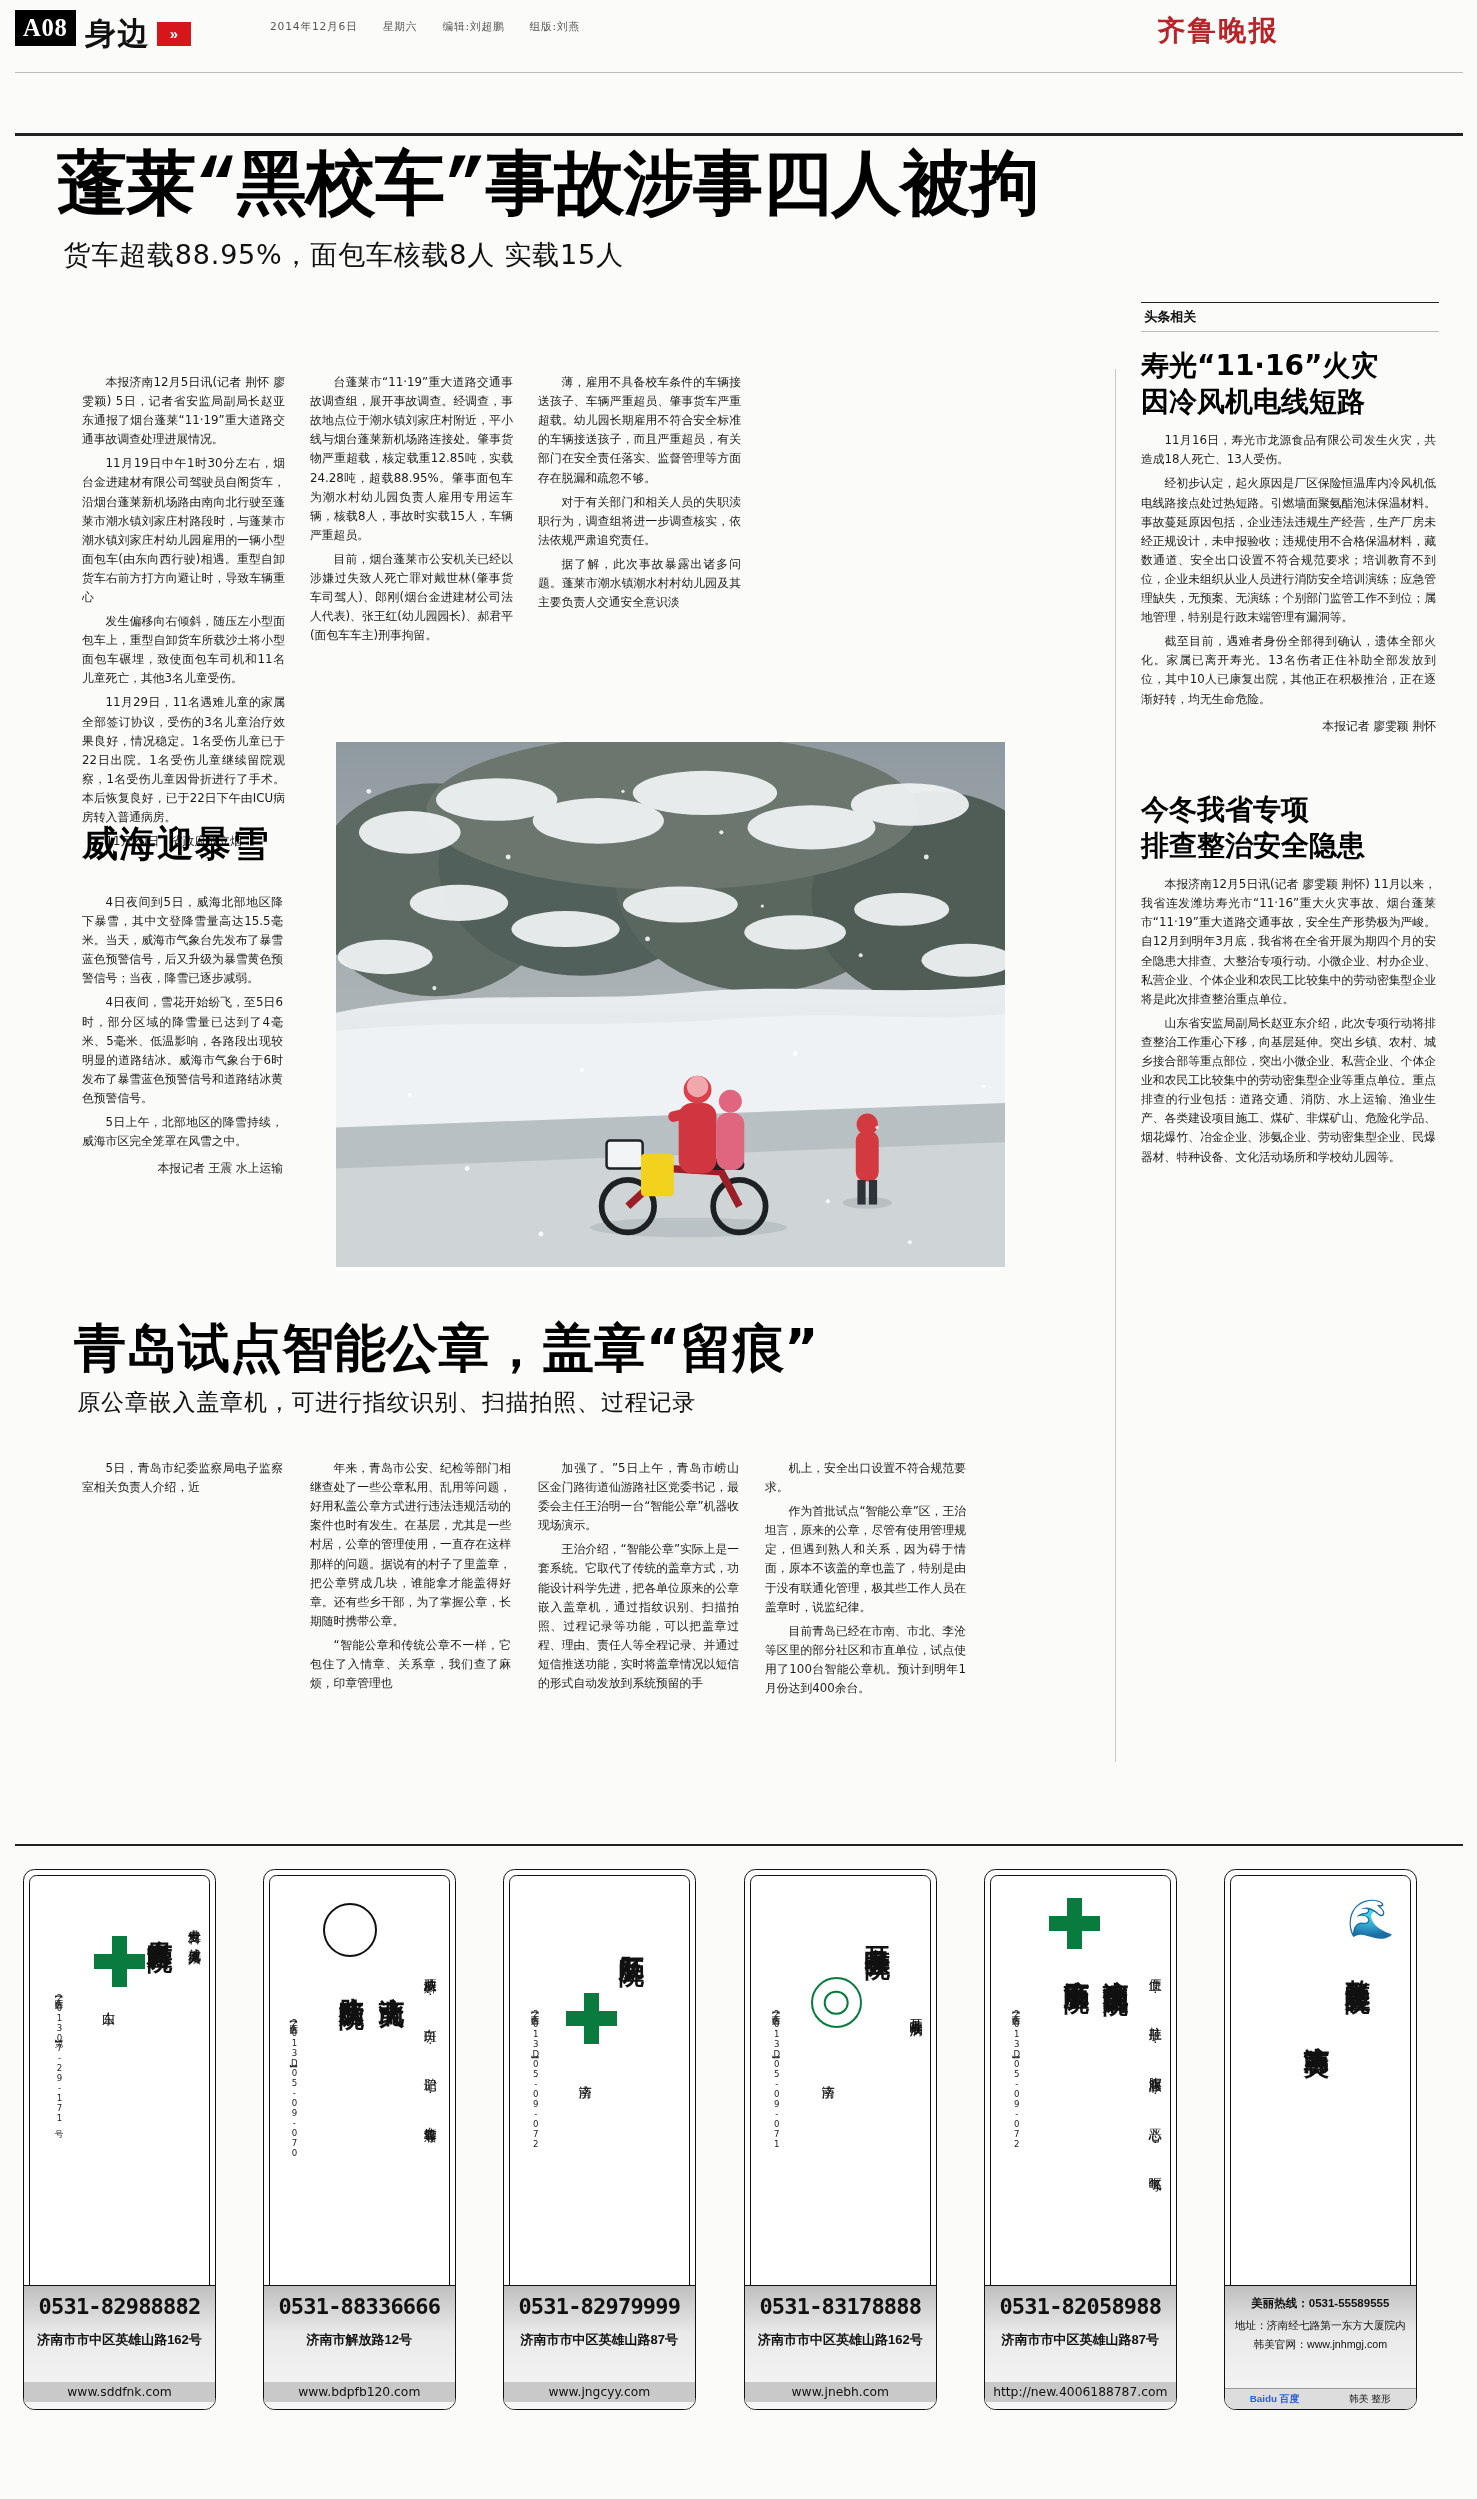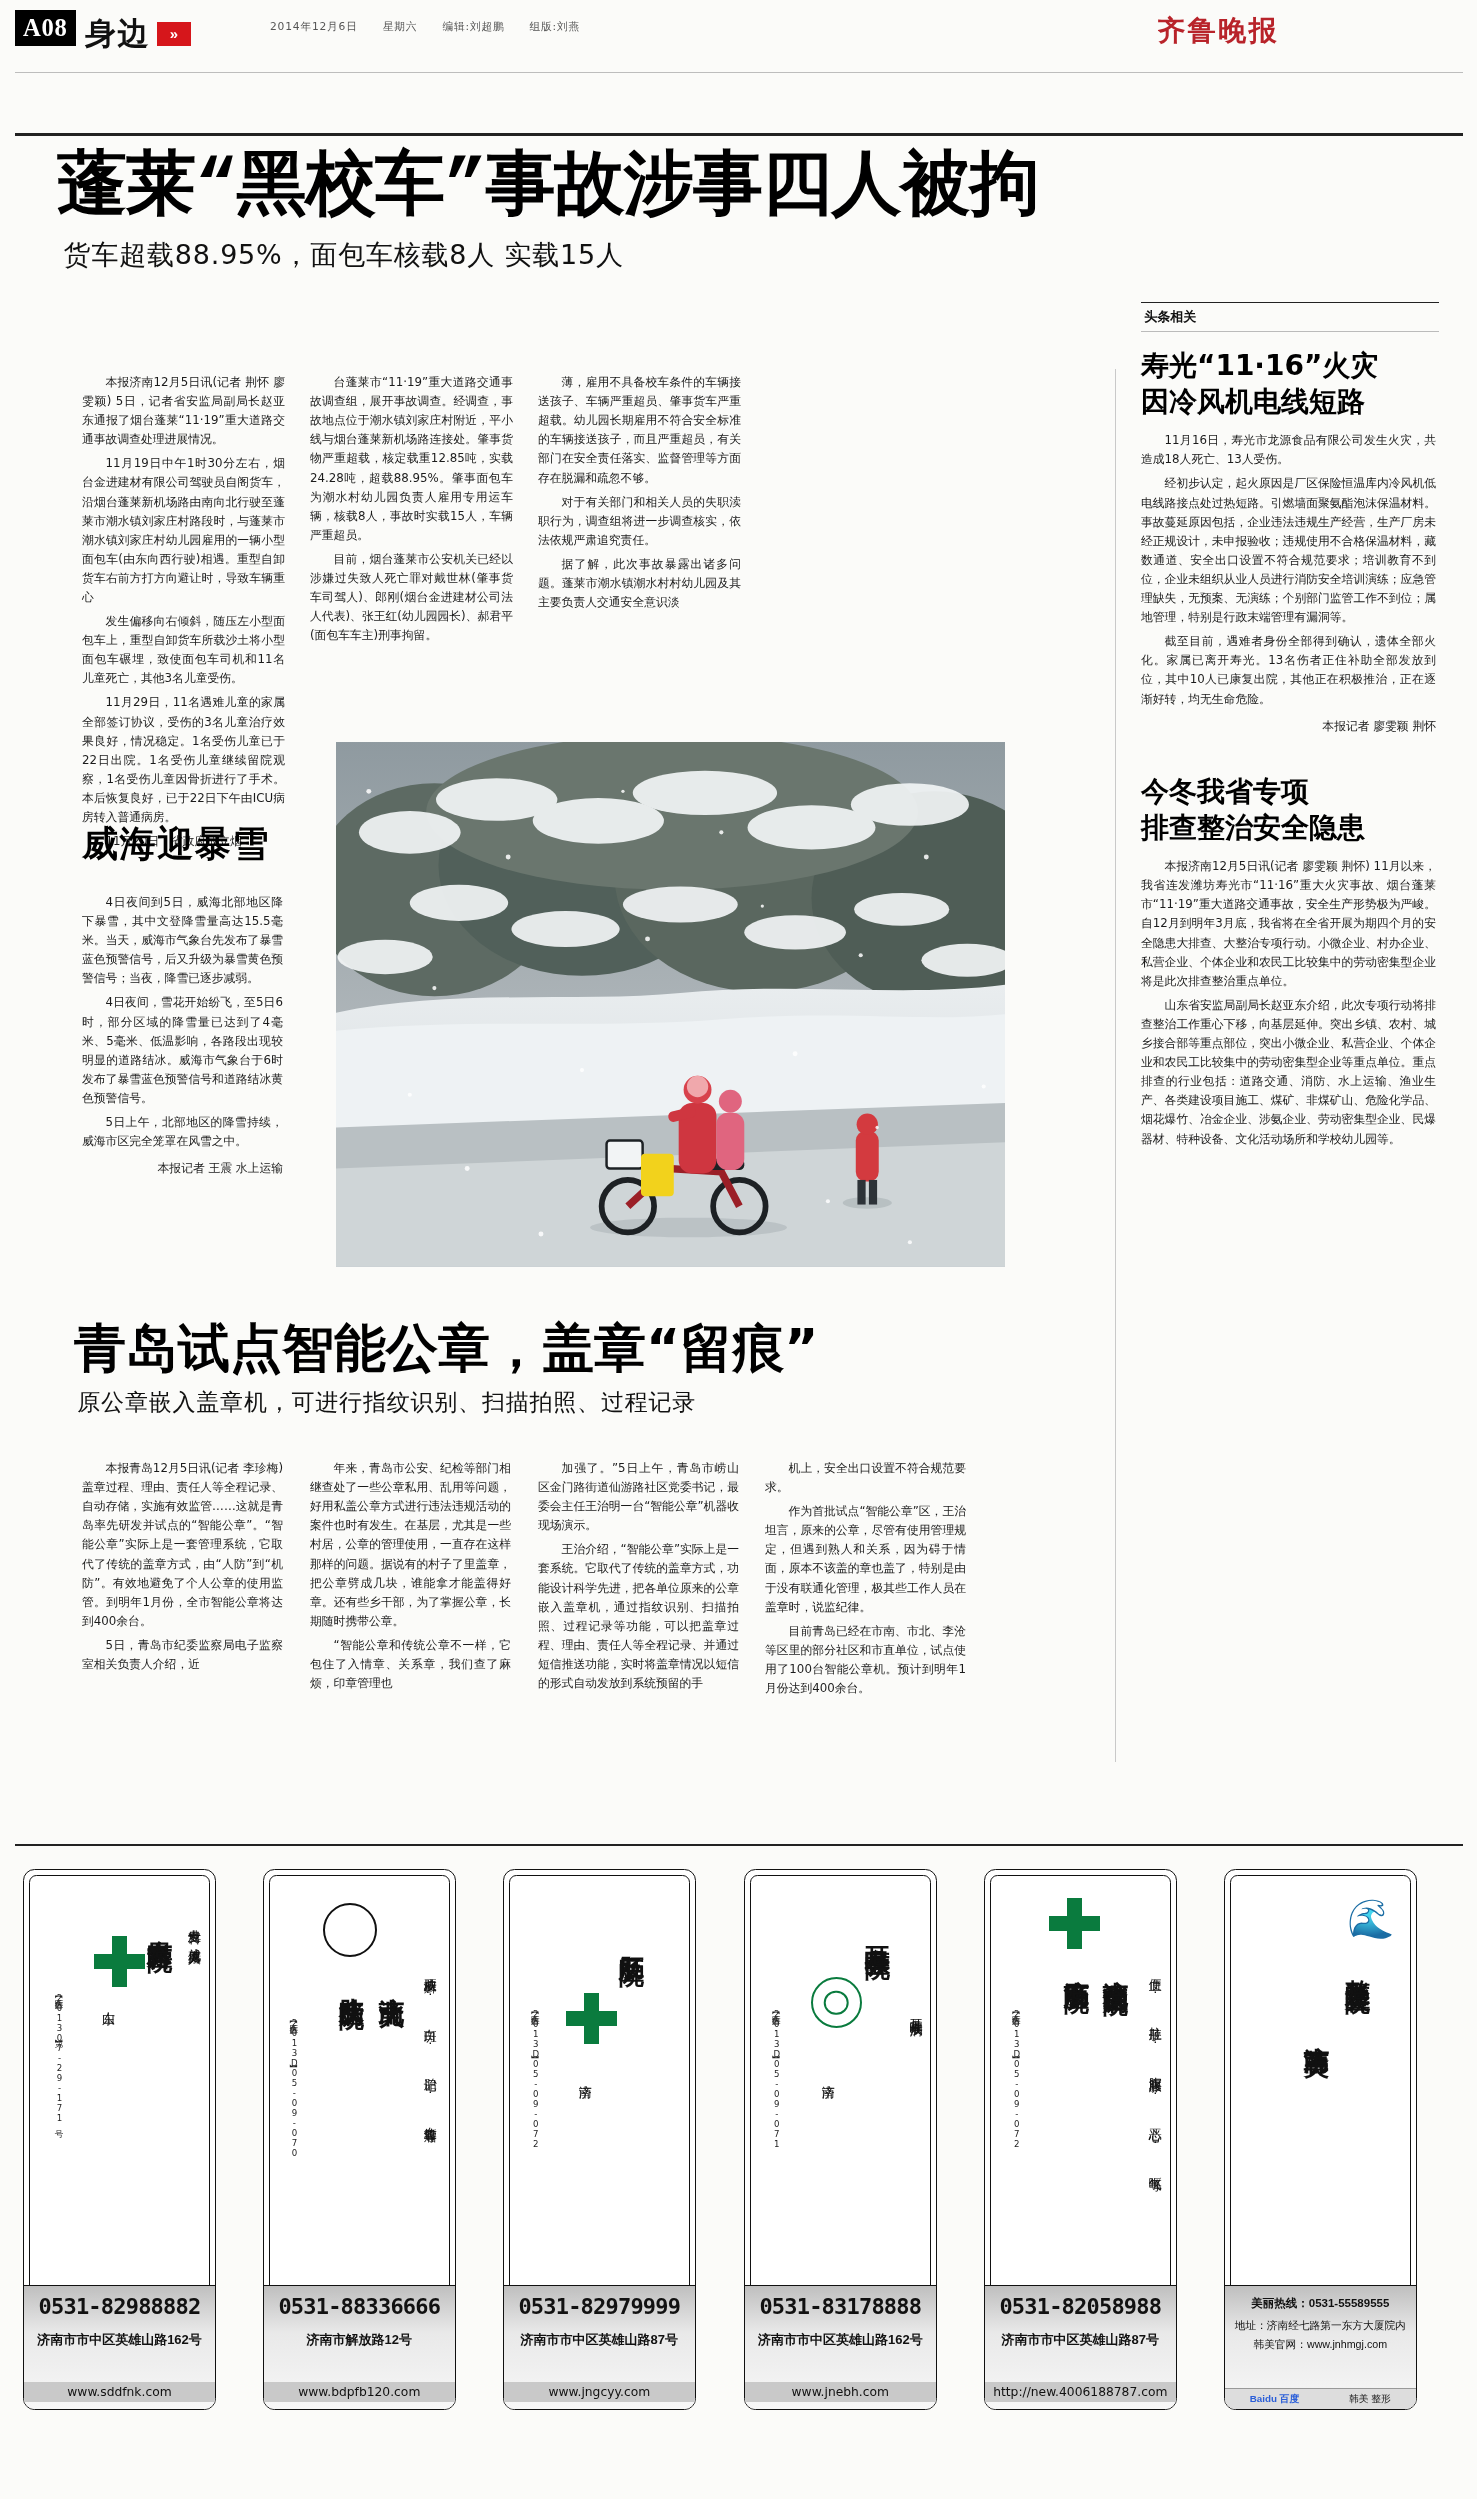--- a/index.html
+++ b/index.html
@@ -189,21 +189,21 @@
   <div class="rail">
     <div class="rail-tag">头条相关</div>
     <h3 style="white-space:pre-line">寿光“11·16”火灾
 因冷风机电线短路</h3>
     <div class="col">
       <p>11月16日，寿光市龙源食品有限公司发生火灾，共造成18人死亡、13人受伤。</p>
       <p>经初步认定，起火原因是厂区保险恒温库内冷风机低电线路接点处过热短路。引燃墙面聚氨酯泡沫保温材料。事故蔓延原因包括，企业违法违规生产经营，生产厂房未经正规设计，未申报验收；违规使用不合格保温材料，藏数通道、安全出口设置不符合规范要求；培训教育不到位，企业未组织从业人员进行消防安全培训演练；应急管理缺失，无预案、无演练；个别部门监管工作不到位；属地管理，特别是行政末端管理有漏洞等。</p>
       <p>截至目前，遇难者身份全部得到确认，遗体全部火化。家属已离开寿光。13名伤者正住补助全部发放到位，其中10人已康复出院，其他正在积极推治，正在逐渐好转，均无生命危险。</p>
       <div class="sig">本报记者 廖雯颖 荆怀</div>
     </div>
-    <h3 style="white-space:pre-line;margin-top:38px">今冬我省专项
+    <h3 style="white-space:pre-line;margin-top:56px">今冬我省专项
 排查整治安全隐患</h3>
     <div class="col">
       <p>本报济南12月5日讯(记者 廖雯颖 荆怀) 11月以来，我省连发潍坊寿光市“11·16”重大火灾事故、烟台蓬莱市“11·19”重大道路交通事故，安全生产形势极为严峻。自12月到明年3月底，我省将在全省开展为期四个月的安全隐患大排查、大整治专项行动。小微企业、村办企业、私营企业、个体企业和农民工比较集中的劳动密集型企业将是此次排查整治重点单位。</p>
       <p>山东省安监局副局长赵亚东介绍，此次专项行动将排查整治工作重心下移，向基层延伸。突出乡镇、农村、城乡接合部等重点部位，突出小微企业、私营企业、个体企业和农民工比较集中的劳动密集型企业等重点单位。重点排查的行业包括：道路交通、消防、水上运输、渔业生产、各类建设项目施工、煤矿、非煤矿山、危险化学品、烟花爆竹、冶金企业、涉氨企业、劳动密集型企业、民爆器材、特种设备、文化活动场所和学校幼儿园等。</p>
     </div>
   </div>
 
   <div class="weihai-title">威海迎暴雪</div>
   <div class="colwrap col" style="left:82px;top:893px;width:201px;">
     <p>4日夜间到5日，威海北部地区降下暴雪，其中文登降雪量高达15.5毫米。当天，威海市气象台先发布了暴雪蓝色预警信号，后又升级为暴雪黄色预警信号；当夜，降雪已逐步减弱。</p>
@@ -309,21 +309,20 @@
       </g>
     </svg>
   </div>
 
   <div class="qd">
     <h1>青岛试点智能公章，盖章“留痕”</h1>
     <h2>原公章嵌入盖章机，可进行指纹识别、扫描拍照、过程记录</h2>
   </div>
 
   <div class="colwrap col" style="left:82px;top:1459px;width:201px">
-    <p>本报青岛12月5日讯(记者 李珍梅) 盖章过程、理由、责任人等全程记录、自动存储，实施有效监管……这就是青岛率先研发并试点的“智能公章”。“智能公章”实际上是一套管理系统，它取代了传统的盖章方式，由“人防”到“机防”。有效地避免了个人公章的使用监管。到明年1月份，全市智能公章将达到400余台。</p>
     <p>5日，青岛市纪委监察局电子监察室相关负责人介绍，近</p>
   </div>
   <div class="colwrap col" style="left:310px;top:1459px;width:201px">
     <p>年来，青岛市公安、纪检等部门相继查处了一些公章私用、乱用等问题，好用私盖公章方式进行违法违规活动的案件也时有发生。在基层，尤其是一些村居，公章的管理使用，一直存在这样那样的问题。据说有的村子了里盖章，把公章劈成几块，谁能拿才能盖得好章。还有些乡干部，为了掌握公章，长期随时携带公章。</p>
     <p>“智能公章和传统公章不一样，它包住了入情章、关系章，我们查了麻烦，印章管理也</p>
   </div>
   <div class="colwrap col" style="left:538px;top:1459px;width:201px">
     <p>加强了。”5日上午，青岛市崂山区金门路街道仙游路社区党委书记，最委会主任王治明一台“智能公章”机器收现场演示。</p>
     <p>王治介绍，“智能公章”实际上是一套系统。它取代了传统的盖章方式，功能设计科学先进，把各单位原来的公章嵌入盖章机，通过指纹识别、扫描拍照、过程记录等功能，可以把盖章过程、理由、责任人等全程记录、并通过短信推送功能，实时将盖章情况以短信的形式自动发放到系统预留的手</p>
   </div>

